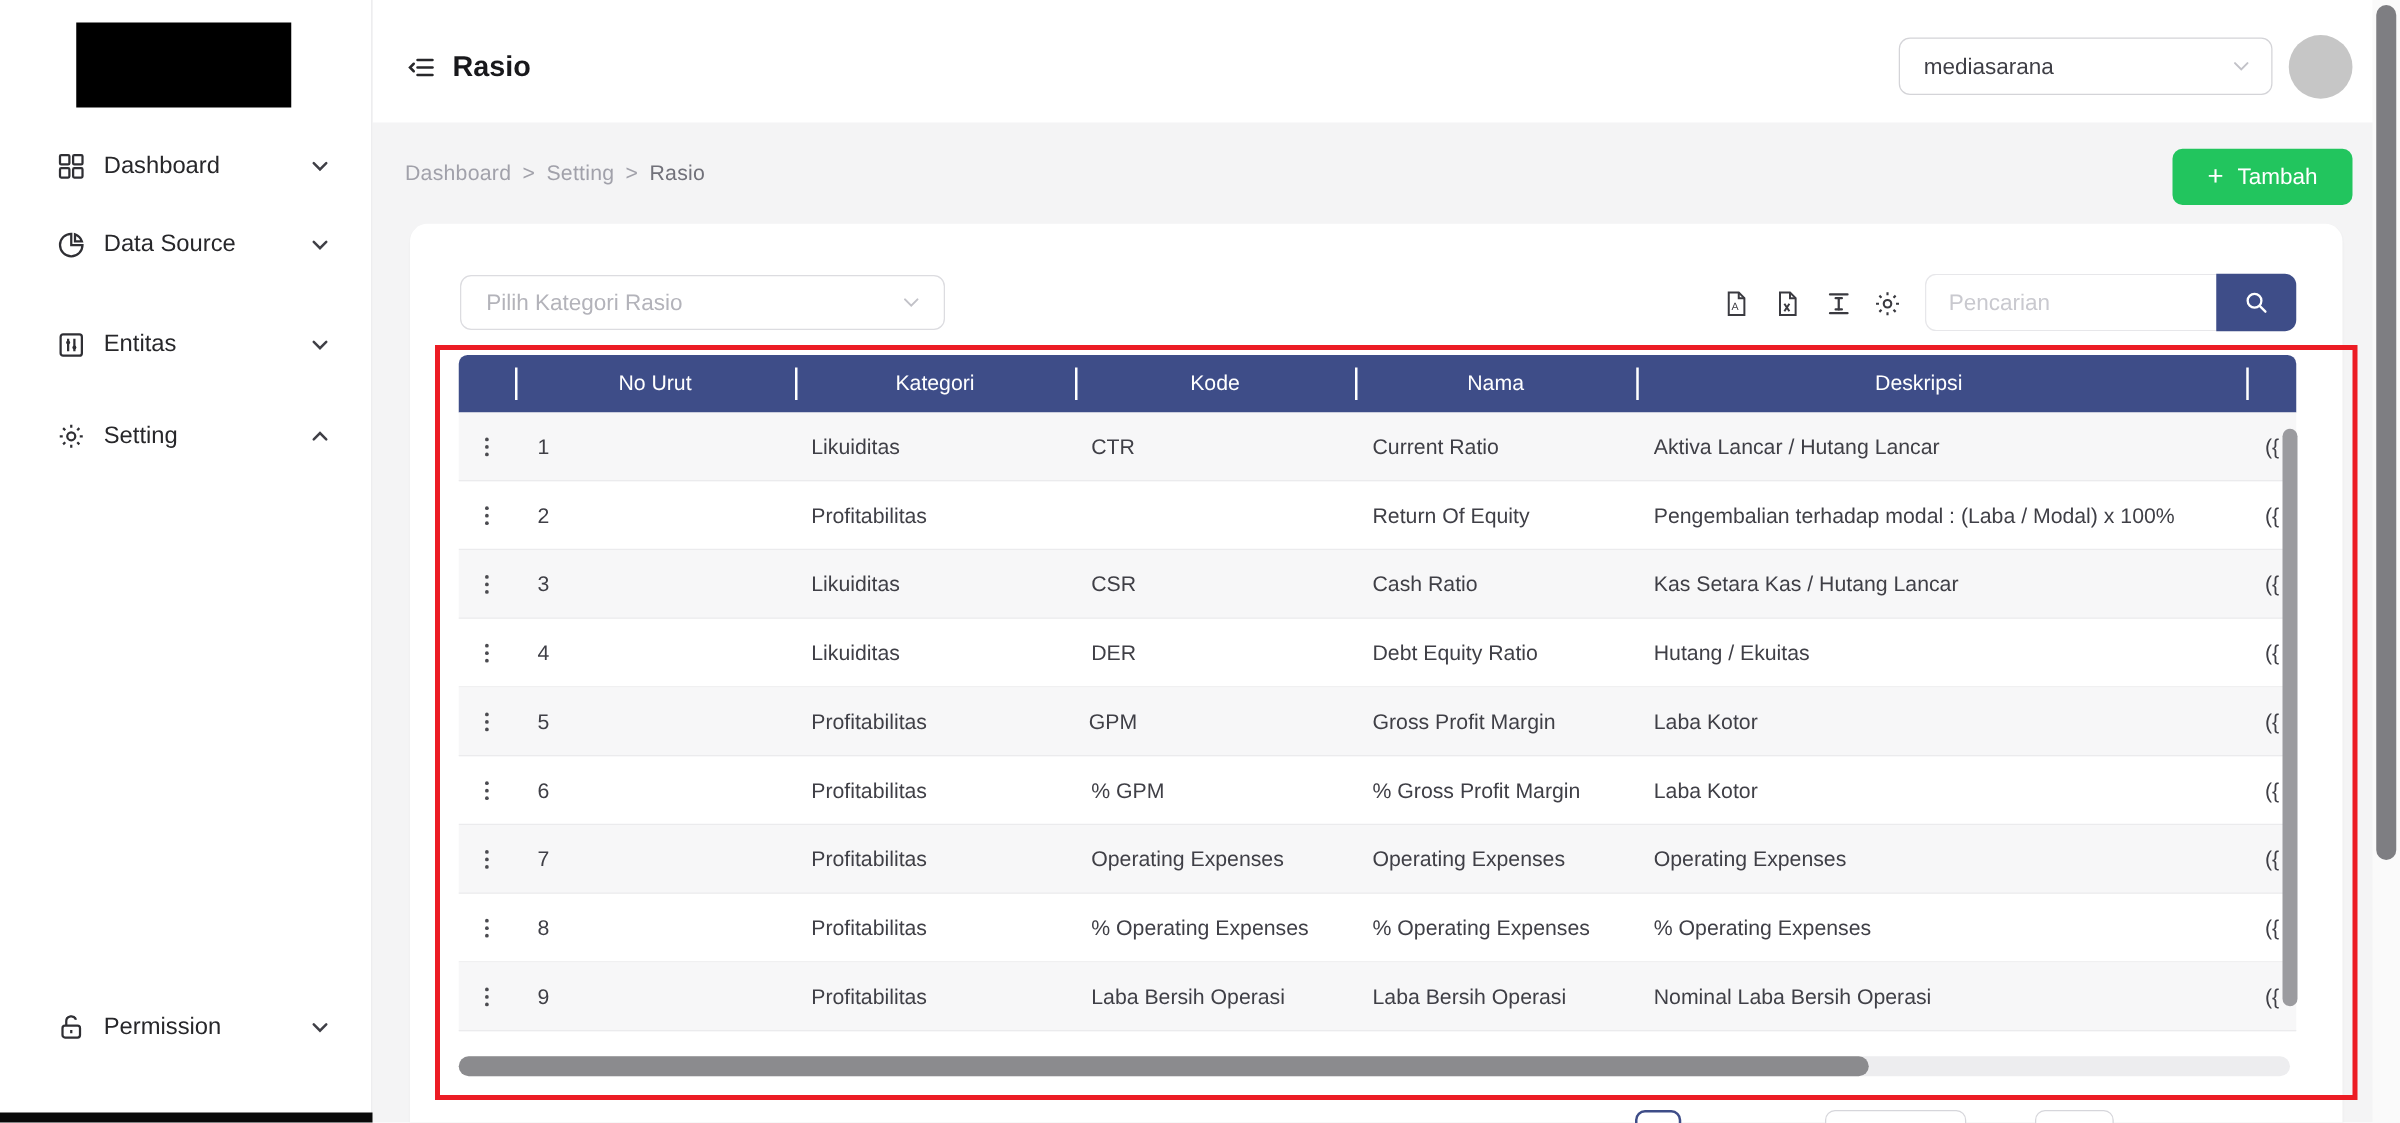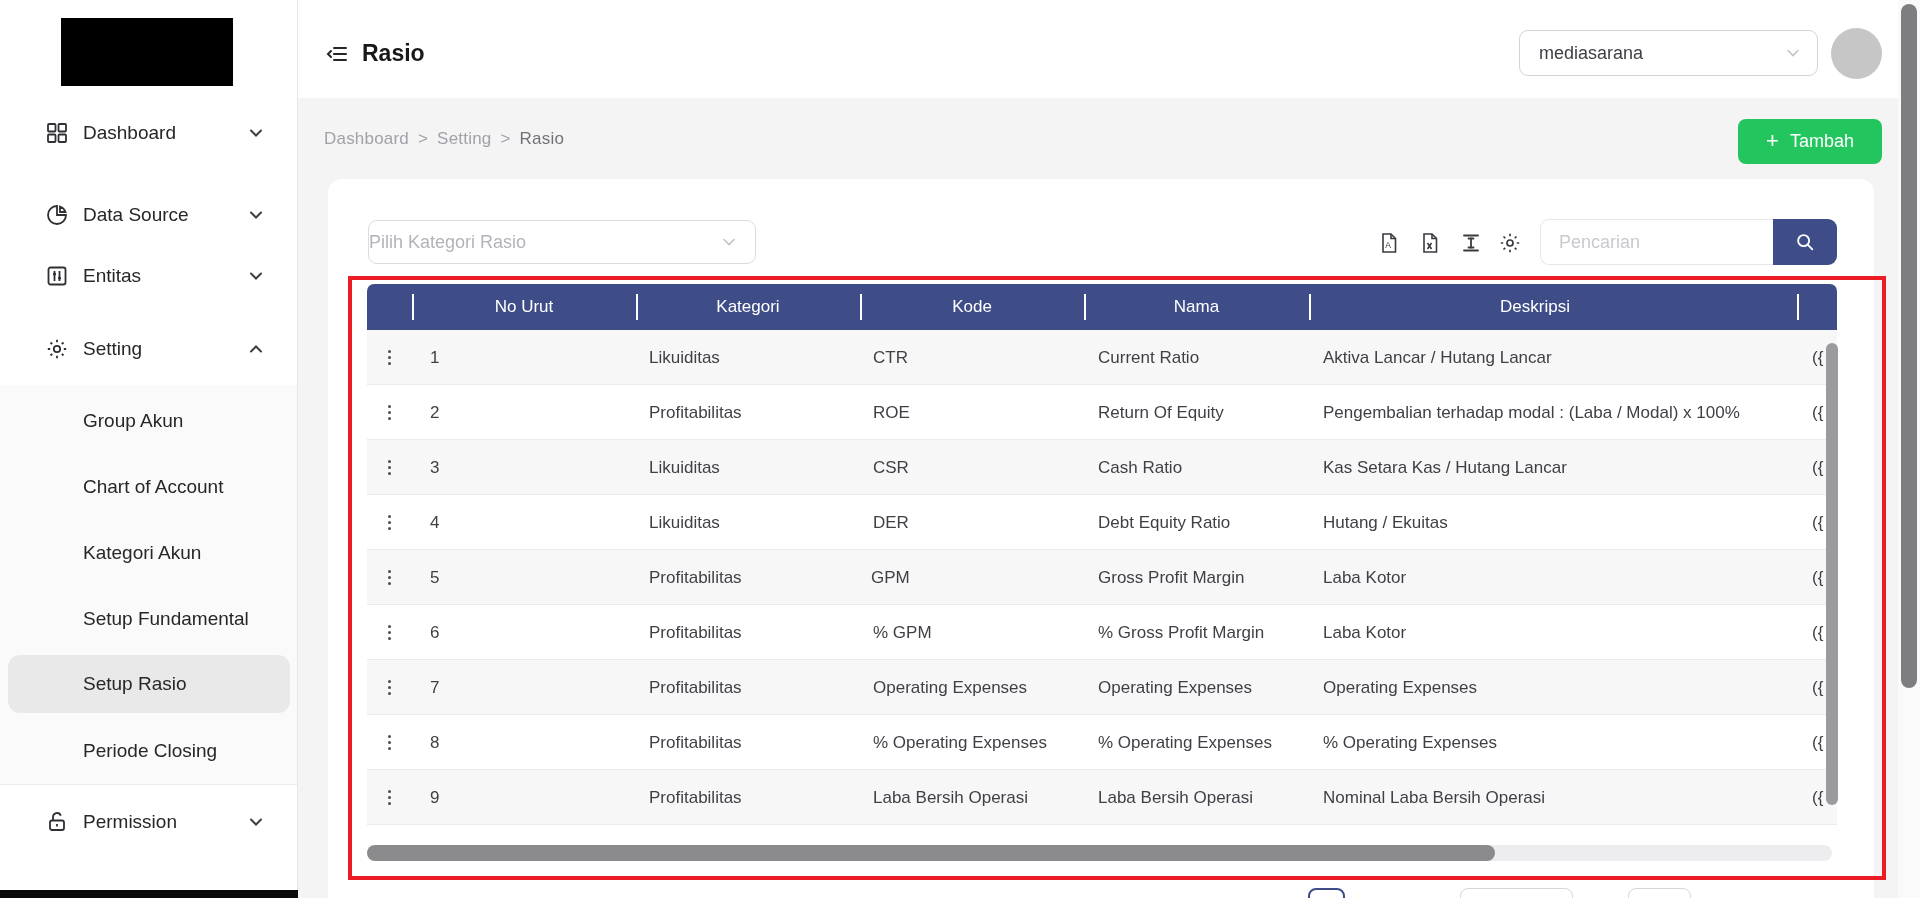--- a/index.html
+++ b/index.html
@@ -42,21 +42,21 @@
                 border:none; border-radius:8px; color:#fff; font-size:18px; cursor:pointer;
                 display:flex; align-items:center; justify-content:center;
                 font-family:"Liberation Sans","DejaVu Sans",sans-serif; }
   #tambah-btn .plus { font-size:22px; font-weight:400; margin-right:11px; margin-top:-2px; }
   #card { position:absolute; left:328px; top:179px; width:1546px; height:719px; background:#fff;
           border-radius:14px 14px 0 0; box-shadow:0 1px 2px rgba(0,0,0,.04); }
 
   
   #filter-select { position:absolute; left:368px; top:220px; width:388px; height:44px; background:#fff;
                    border:1px solid #dcdce0; border-radius:9px; display:flex; align-items:center; cursor:pointer; }
-  #filter-select .ph { font-size:18px; color:#b3b3ba; }
+  #filter-select .ph { margin-left:20px; font-size:18px; color:#b3b3ba; }
   #filter-select .chev { position:absolute; right:18px; width:16px; height:16px; color:#c2c2c8; }
   .tool-icon { position:absolute; top:231px; width:24px; height:24px; color:#3a3a40; cursor:pointer; }
   #search-input { position:absolute; left:1540px; top:219px; width:233px; height:46px;
                   border:1px solid #e7e7ea; border-right:none; border-radius:9px 0 0 9px; padding-left:18px;
                   font-size:18px; color:#3f3f46; outline:none;
                   font-family:"Liberation Sans","DejaVu Sans",sans-serif; }
   #search-input::placeholder { color:#c9c9cf; }
   #search-btn { position:absolute; left:1773px; top:219px; width:64px; height:46px; background:#3e4d88;
                 border:none; border-radius:0 9px 9px 0; cursor:pointer; color:#fff;
                 display:flex; align-items:center; justify-content:center; }
@@ -114,21 +114,21 @@
       </svg>
       </span>
     <span class="nlabel">Dashboard</span>
     <span class="chev">
       <svg viewBox="0 0 16 16" fill="none" stroke="currentColor" stroke-width="2" stroke-linecap="round">
           <polyline points="3,5.5 8,10.5 13,5.5"></polyline>
         </svg>
       </span>
   </div>
 
-  <div class="nav-item" style="top:187px">
+  <div class="nav-item" style="top:168px">
     <span class="nico">
       <svg viewBox="0 0 24 24" fill="none" stroke="currentColor" stroke-width="1.8">
         <path d="M21 12A9 9 0 1 1 12 3v9z"></path>
           <path d="M15 3.5A9 9 0 0 1 20.5 9H15z"></path>
       </svg>
       </span>
     <span class="nlabel">Data Source</span>
     <span class="chev">
       <svg viewBox="0 0 16 16" fill="none" stroke="currentColor" stroke-width="2" stroke-linecap="round">
           <polyline points="3,5.5 8,10.5 13,5.5"></polyline>
@@ -162,40 +162,20 @@
       </svg>
       </span>
     <span class="nlabel">Setting</span>
     <span class="chev">
       <svg viewBox="0 0 16 16" fill="none" stroke="currentColor" stroke-width="2" stroke-linecap="round">
           <polyline points="3,10.5 8,5.5 13,10.5"></polyline>
         </svg>
       </span>
   </div>
 
-  <div id="submenu">
-    <div class="sub-item" style="top:7px">
-        <span>Group Akun</span>
-      </div>
-    <div class="sub-item" style="top:73px">
-        <span>Chart of Account</span>
-      </div>
-    <div class="sub-item" style="top:139px">
-        <span>Kategori Akun</span>
-      </div>
-    <div class="sub-item" style="top:205px">
-        <span>Setup Fundamental</span>
-      </div>
-    <div class="sub-item active" style="top:270px">
-        <span>Setup Rasio</span>
-      </div>
-    <div class="sub-item" style="top:337px">
-        <span>Periode Closing</span>
-      </div>
-  </div>
 
   <div class="nav-item" style="top:794px">
     <span class="nico">
       <svg viewBox="0 0 24 24" fill="none" stroke="currentColor" stroke-width="1.8">
         <rect x="5" y="10.5" width="14" height="9.5" rx="2"></rect>
         <path d="M8 10.5V7a4 4 0 0 1 7.8-1.2"></path>
         <line x1="12" y1="14" x2="12" y2="16.5"></line>
       </svg>
       </span>
     <span class="nlabel">Permission</span>
@@ -322,21 +302,20 @@
   </div>
 
   <div class="trow">
     <span class="kebab">
           <i></i>
           <i></i>
           <i></i>
         </span>
     <span class="tcell" style="left:63px;width:200px">2</span>
     <span class="tcell" style="left:282px;width:205px">Profitabilitas</span>
-    <span class="tcell" style="left:506px;width:210px">ROE</span>
     <span class="tcell" style="left:731px;width:215px">Return Of Equity</span>
     <span class="tcell" style="left:956px;width:468px">Pengembalian terhadap modal : (Laba / Modal) x 100%</span>
     <span class="tcell" style="left:1445px;width:25px">({</span>
   </div>
 
   <div class="trow odd">
     <span class="kebab">
           <i></i>
           <i></i>
           <i></i>

